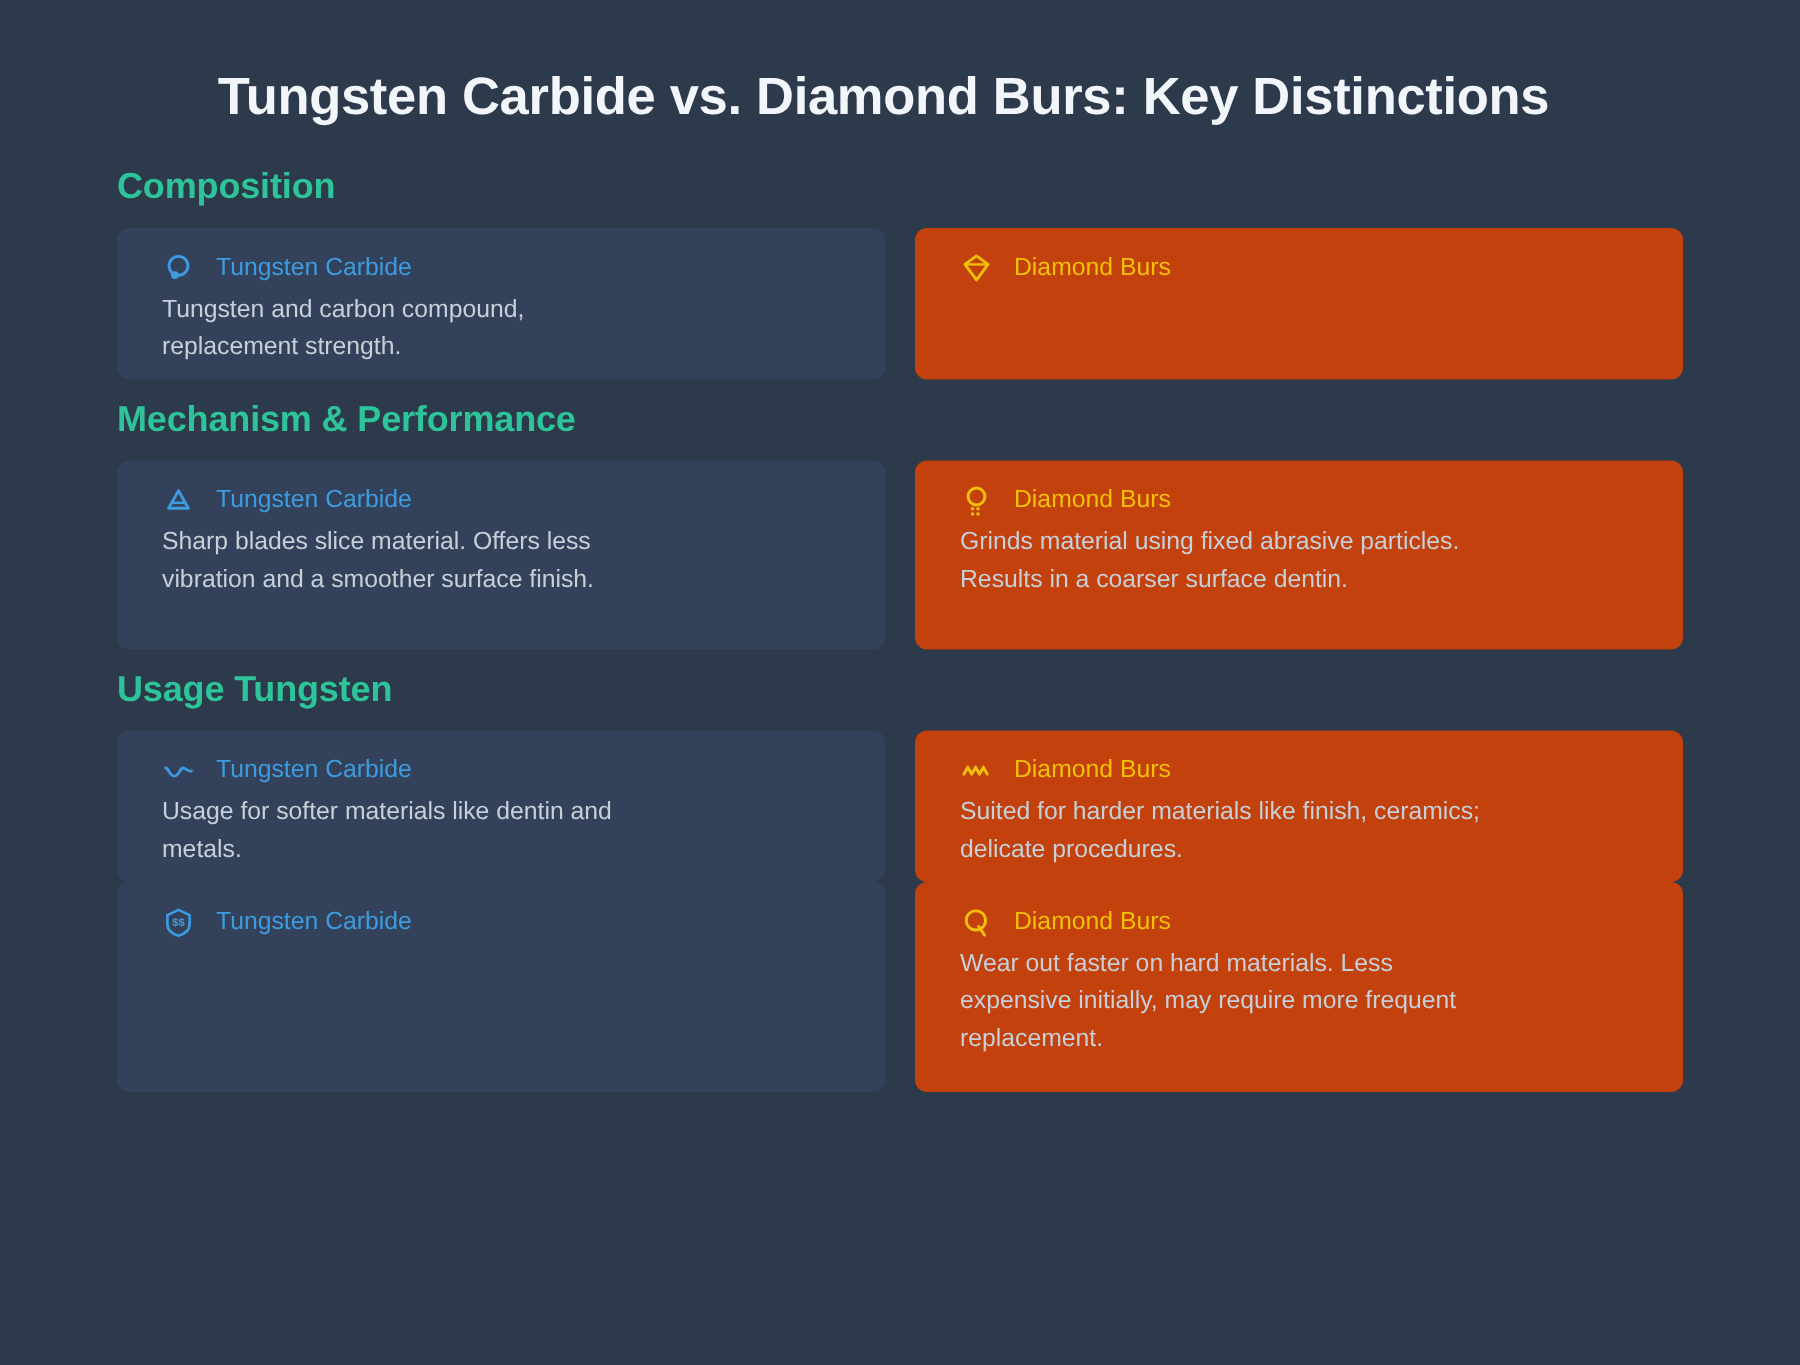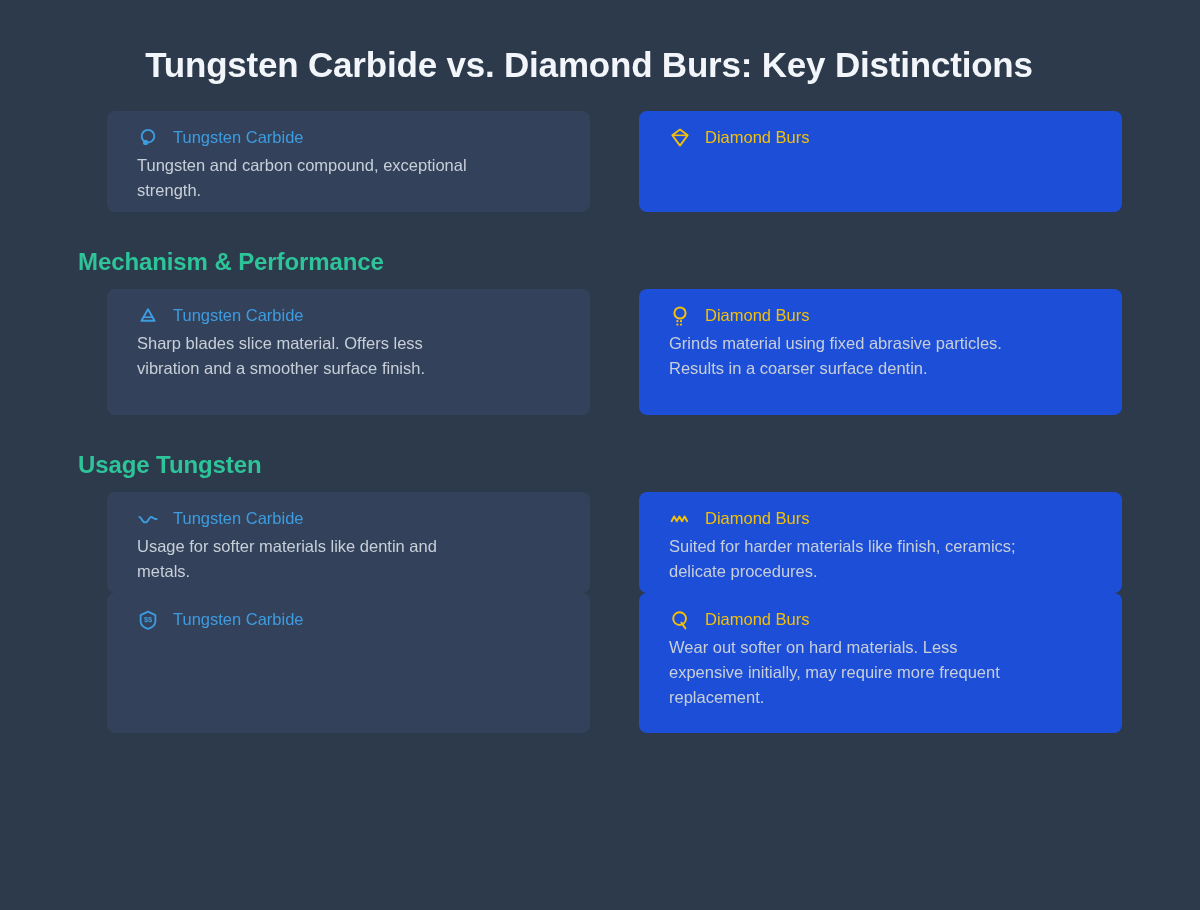--- a/index.html
+++ b/index.html
@@ -43,41 +43,40 @@
 
   .section-heading {
     color: #2ec49a;
     font-size: 24px;
     font-weight: bold;
     letter-spacing: -0.1px;
     margin-bottom: 13px;
     line-height: 28px;
   }
 
-  .section:not(:first-child) .section-heading { margin-top: 36px; }
+  .section:not(:first-child) .section-heading { margin-top: 13px; }
 
   .cards {
     display: flex;
     gap: 20px;
   }
 
   .card {
     flex: 1 1 0;
     border-radius: 8px;
     padding: 15px 29px 16px 30px;
     min-width: 0;
-    margin-left: 29px;
   }
 
   .card.carbide {
     background: #33425a;
   }
 
   .card.diamond {
-    background: #1d4ed8;
+    background: #c2410c;
   }
 
   .card-head {
     display: flex;
     align-items: center;
     gap: 8px;
     margin-bottom: 5px;
     height: 22px;
   }
 
@@ -120,33 +119,34 @@
 </head>
 <body>
 
 <div class="page">
 
   <h1 class="title">Tungsten Carbide vs. Diamond Burs: Key Distinctions</h1>
 
   <div class="sections">
 
     <div class="section">
+      <div class="section-heading">Composition</div>
       <div class="cards row-h1">
 
         <div class="card carbide">
           <div class="card-head">
             <span class="card-icon">
               <svg width="22" height="22" viewBox="0 0 22 22" fill="none">
                 <circle cx="11" cy="9.2" r="6.3" stroke="#3d9ce0" stroke-width="1.9"></circle>
                 <circle cx="8.6" cy="15.4" r="2.6" fill="#3d9ce0"></circle>
               </svg>
             </span>
             <span class="card-label">Tungsten Carbide</span>
           </div>
-          <div class="card-body">Tungsten and carbon compound, exceptional strength.</div>
+          <div class="card-body">Tungsten and carbon compound, replacement strength.</div>
         </div>
 
         <div class="card diamond">
           <div class="card-head">
             <span class="card-icon">
               <svg width="22" height="22" viewBox="0 0 22 22" fill="none">
                 <path d="M3.3 8.3 L11 2.6 L18.7 8.3 L11 18.6 Z" stroke="#f2c008" stroke-width="1.9" stroke-linejoin="round"></path>
                 <path d="M3.3 8.3 H18.7" stroke="#f2c008" stroke-width="1.6"></path>
               </svg>
             </span>
@@ -242,20 +242,20 @@
         <div class="card diamond">
           <div class="card-head">
             <span class="card-icon">
               <svg width="22" height="22" viewBox="0 0 22 22" fill="none">
                 <circle cx="10.6" cy="9.6" r="6.4" stroke="#f2c008" stroke-width="1.9"></circle>
                 <path d="M12.4 13.6 L16.4 19.4" stroke="#f2c008" stroke-width="1.9" stroke-linecap="round"></path>
               </svg>
             </span>
             <span class="card-label">Diamond Burs</span>
           </div>
-          <div class="card-body">Wear out softer on hard materials. Less expensive initially, may require more frequent replacement.</div>
+          <div class="card-body">Wear out faster on hard materials. Less expensive initially, may require more frequent replacement.</div>
         </div>
 
       </div>
     </div>
 
   </div>
 </div>
 
 </body></html>

